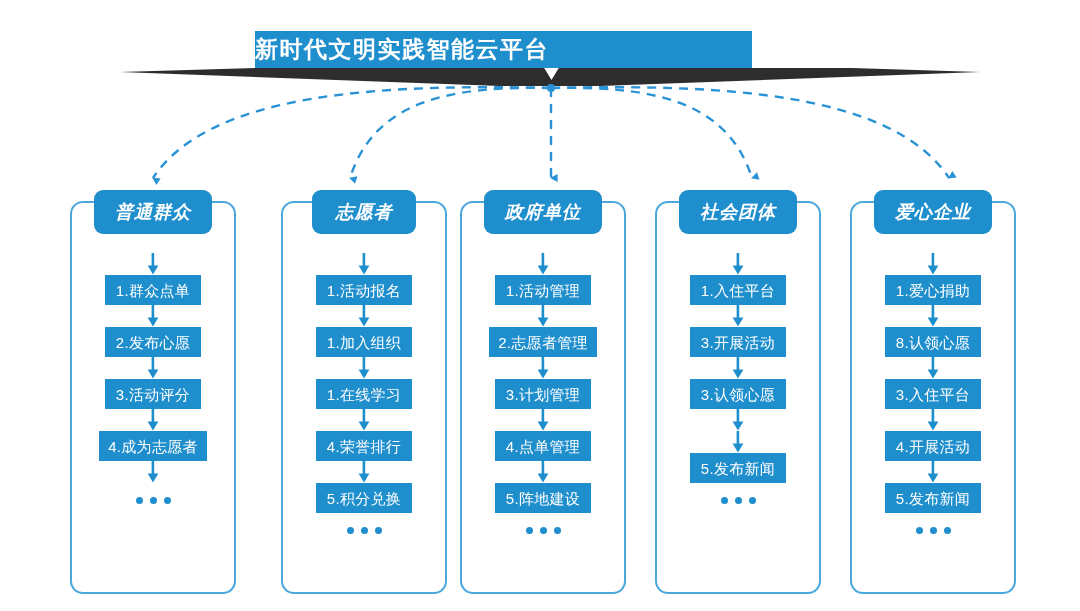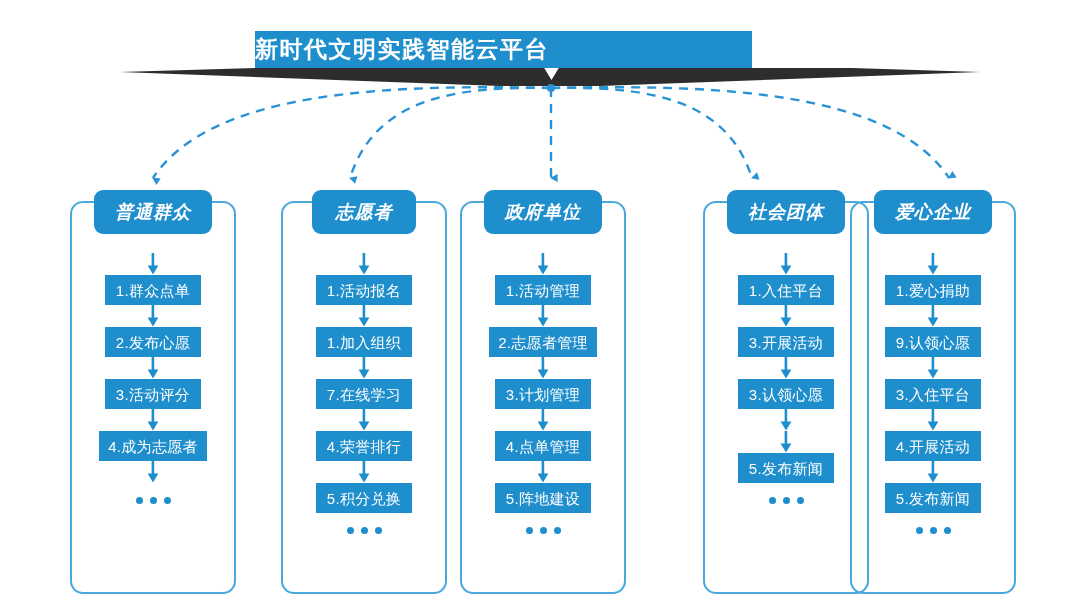--- a/index.html
+++ b/index.html
@@ -254,21 +254,21 @@
           <path d="M 0.6,12.5 L 11.4,12.5 L 6,21.5 Z" fill="#1f8ecd"></path>
         </svg>
         <div class="item-box">
           <span class="item-label">1.加入组织</span>
         </div>
         <svg class="step-arrow" viewBox="0 0 12 22">
           <rect x="4.6" y="0" width="2.6" height="14" fill="#1f8ecd"></rect>
           <path d="M 0.6,12.5 L 11.4,12.5 L 6,21.5 Z" fill="#1f8ecd"></path>
         </svg>
         <div class="item-box">
-          <span class="item-label">7.在线学习</span>
+          <span class="item-label">1.在线学习</span>
         </div>
         <svg class="step-arrow" viewBox="0 0 12 22">
           <rect x="4.6" y="0" width="2.6" height="14" fill="#1f8ecd"></rect>
           <path d="M 0.6,12.5 L 11.4,12.5 L 6,21.5 Z" fill="#1f8ecd"></path>
         </svg>
         <div class="item-box">
           <span class="item-label">4.荣誉排行</span>
         </div>
         <svg class="step-arrow" viewBox="0 0 12 22">
           <rect x="4.6" y="0" width="2.6" height="14" fill="#1f8ecd"></rect>
@@ -325,21 +325,21 @@
         <div class="item-box">
           <span class="item-label">5.阵地建设</span>
         </div>
         <div class="ellipsis" title="•••">
           <i></i>
           <i></i>
           <i></i>
         </div>
       </div>
   </div>
-    <div class="column" style="left: 655px; margin-left: 48px;">
+    <div class="column" style="left: 655px;">
     <div class="col-frame"></div>
     <div class="col-header">
       <span class="col-header-label">社会团体</span>
     </div>
     <div class="col-body">
         <svg class="step-arrow" viewBox="0 0 12 22">
           <rect x="4.6" y="0" width="2.6" height="14" fill="#1f8ecd"></rect>
           <path d="M 0.6,12.5 L 11.4,12.5 L 6,21.5 Z" fill="#1f8ecd"></path>
         </svg>
         <div class="item-box">
@@ -388,21 +388,21 @@
           <path d="M 0.6,12.5 L 11.4,12.5 L 6,21.5 Z" fill="#1f8ecd"></path>
         </svg>
         <div class="item-box">
           <span class="item-label">1.爱心捐助</span>
         </div>
         <svg class="step-arrow" viewBox="0 0 12 22">
           <rect x="4.6" y="0" width="2.6" height="14" fill="#1f8ecd"></rect>
           <path d="M 0.6,12.5 L 11.4,12.5 L 6,21.5 Z" fill="#1f8ecd"></path>
         </svg>
         <div class="item-box">
-          <span class="item-label">9.认领心愿</span>
+          <span class="item-label">8.认领心愿</span>
         </div>
         <svg class="step-arrow" viewBox="0 0 12 22">
           <rect x="4.6" y="0" width="2.6" height="14" fill="#1f8ecd"></rect>
           <path d="M 0.6,12.5 L 11.4,12.5 L 6,21.5 Z" fill="#1f8ecd"></path>
         </svg>
         <div class="item-box">
           <span class="item-label">3.入住平台</span>
         </div>
         <svg class="step-arrow" viewBox="0 0 12 22">
           <rect x="4.6" y="0" width="2.6" height="14" fill="#1f8ecd"></rect>

